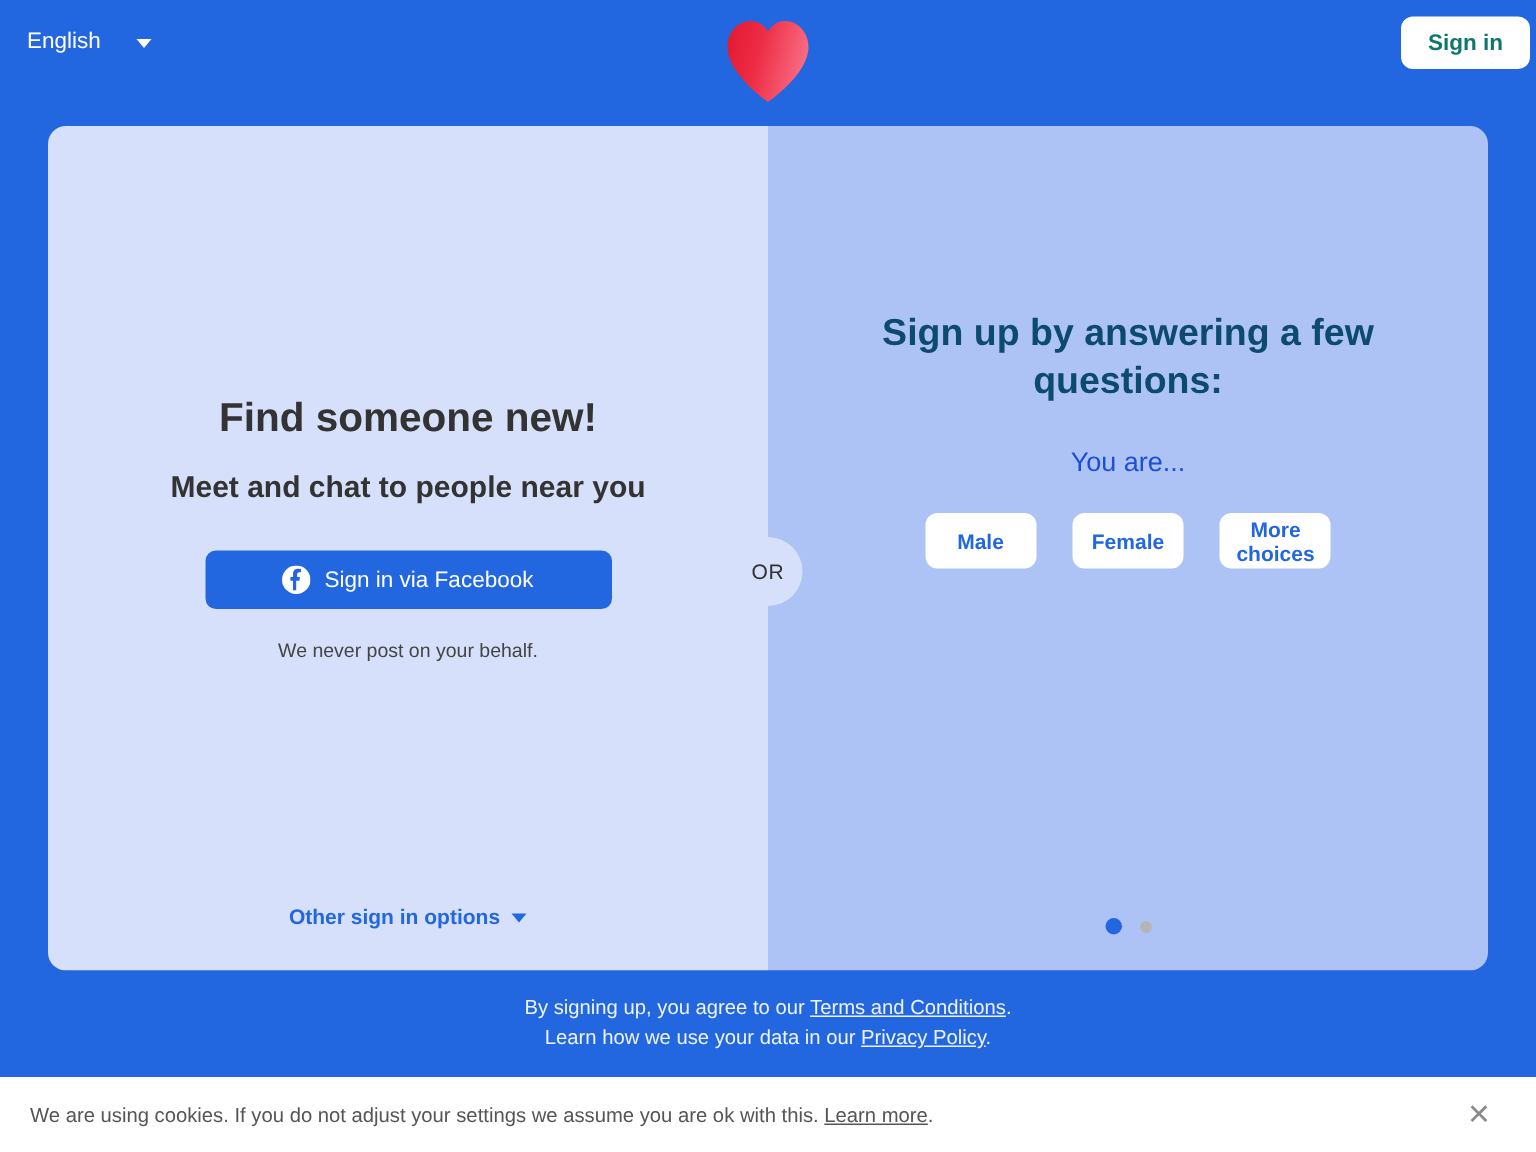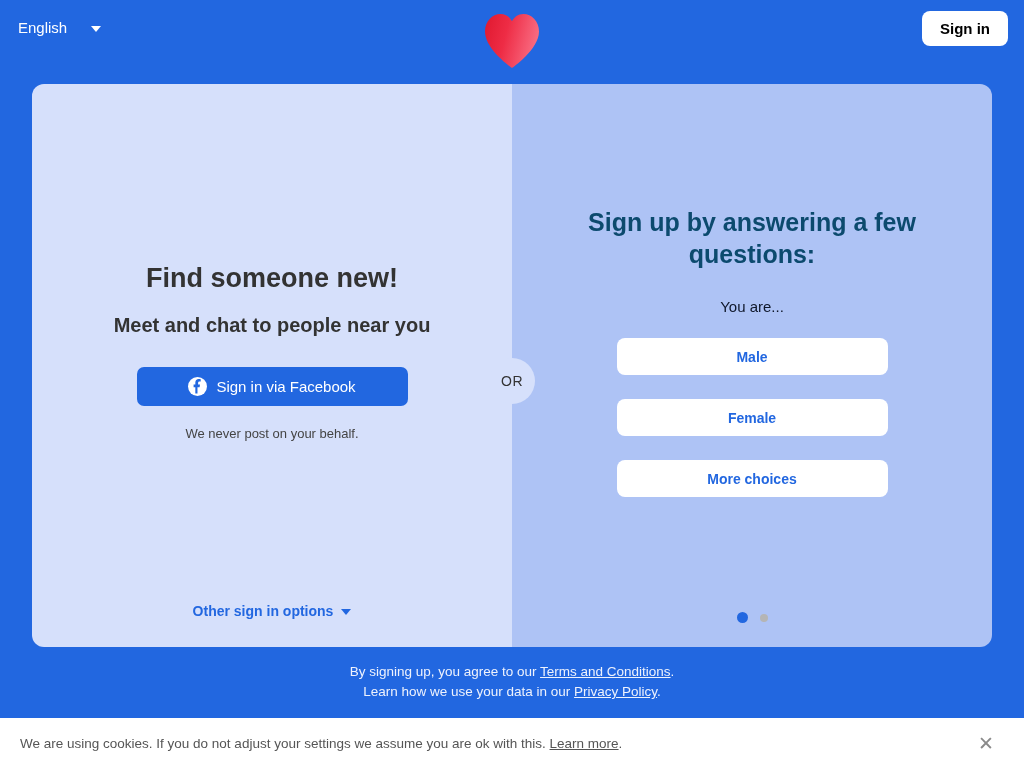--- a/index.html
+++ b/index.html
@@ -49,24 +49,24 @@
     position: absolute;
     left: 512px;
     top: 41px;
     transform: translate(-50%, -50%);
     width: 58px;
     height: 56px;
   }
 
   #signin-button {
     position: absolute;
-    right: 16px;
+    right: 4px;
     top: 11px;
     background: #ffffff;
-    color: #000000;
+    color: #0f766e;
     font-size: 15px;
     font-weight: bold;
     border: none;
     border-radius: 8px;
     padding: 9px 18px;
     cursor: pointer;
     font-family: "Liberation Sans", sans-serif;
   }
 
   
@@ -203,29 +203,29 @@
 
   #right-title {
     font-size: 25px;
     font-weight: bold;
     color: #0c4a6e;
     line-height: 1.28;
   }
 
   #right-question {
     margin-top: 28px;
-    font-size: 15px;
-    color: #0f172a;
+    font-size: 18px;
+    color: #1d4ed8;
   }
 
   #choice-list {
     margin: 23px auto 12px auto;
     width: 271px;
     display: flex;
-    flex-direction: column;
+    flex-direction: row;
     gap: 24px;
   }
 
   .choice-button {
     width: 100%;
     height: 37px;
     background: #ffffff;
     border: none;
     border-radius: 8px;
     color: #2267e0;

